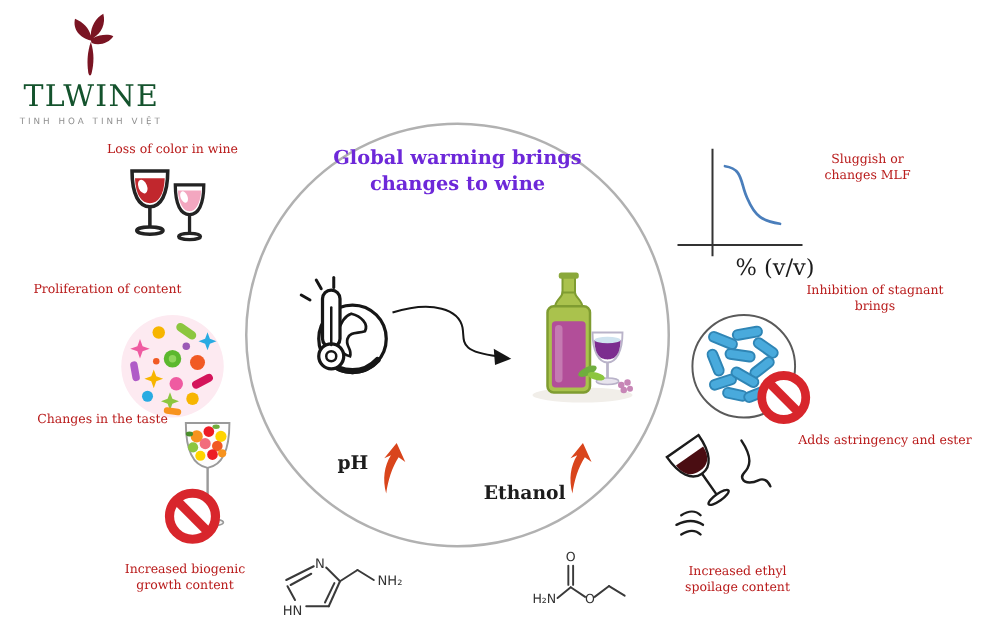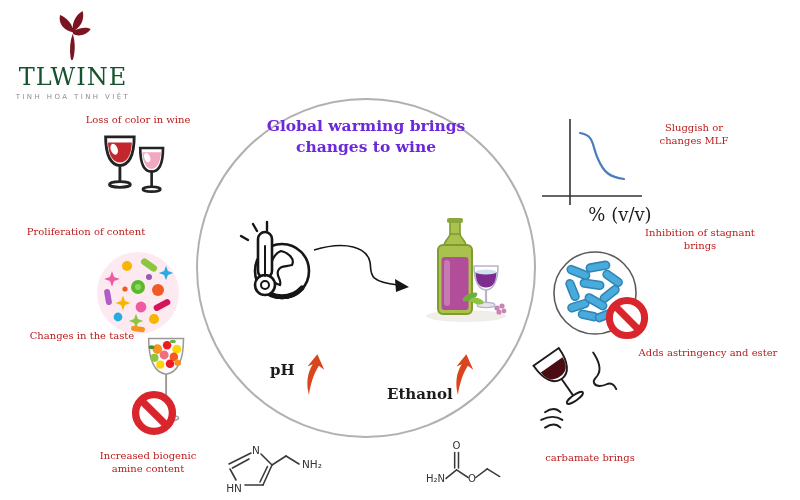--- a/index.html
+++ b/index.html
@@ -160,21 +160,21 @@
     <line x1="29" y1="40" x2="29" y2="82" stroke="#9a9a9a" stroke-width="2"></line>
     <ellipse cx="29" cy="85" rx="13" ry="3.2" fill="#f4f4f4" stroke="#9a9a9a" stroke-width="1.4"></ellipse>
   </svg>
   <svg class="abs" style="left:131px;top:390px;" width="46" height="46" viewBox="0 0 50 50">
     <circle cx="25" cy="25" r="20" fill="#fff" stroke="#d8262c" stroke-width="8"></circle>
     <line x1="12" y1="12" x2="38" y2="38" stroke="#d8262c" stroke-width="8"></line>
   </svg>
 
   <div class="abs lbl" style="left:68px;top:450px;width:160px;">
     <span>Increased biogenic</span>
-    <span>amine content</span>
+    <span>growth content</span>
   </div>
   <svg class="abs" style="left:212px;top:437px;" width="112" height="62" viewBox="0 0 112 62">
     <g stroke="#3a3a3a" stroke-width="1.6" stroke-linecap="round">
       <line x1="49" y1="17" x2="60" y2="28"></line>
       <line x1="60" y1="28" x2="51" y2="48"></line>
       <line x1="55.5" y1="29.5" x2="48" y2="45"></line>
       <line x1="51" y1="48" x2="33" y2="48"></line>
       <line x1="24" y1="43" x2="18" y2="32"></line>
       <line x1="17" y1="27" x2="39" y2="16"></line>
       <line x1="20.5" y1="31" x2="37" y2="22"></line>
@@ -246,16 +246,17 @@
       <line x1="36" y1="31" x2="36" y2="15"></line>
       <line x1="34" y1="33" x2="46" y2="41"></line>
       <line x1="54" y1="41" x2="66" y2="32"></line>
       <line x1="66" y1="32" x2="79" y2="40"></line>
     </g>
     <text class="chemtext" x="2" y="46" text-anchor="start">H₂N</text>
     <text class="chemtext" x="34" y="11" text-anchor="middle">O</text>
     <text class="chemtext" x="50" y="46" text-anchor="middle">O</text>
   </svg>
   <div class="abs lbl" style="left:500px;top:452px;width:180px;">
-    <span>carbamate brings</span>
+    <span>Increased ethyl</span>
+    <span>spoilage content</span>
   </div>
 
 </div>
 
 </body></html>

